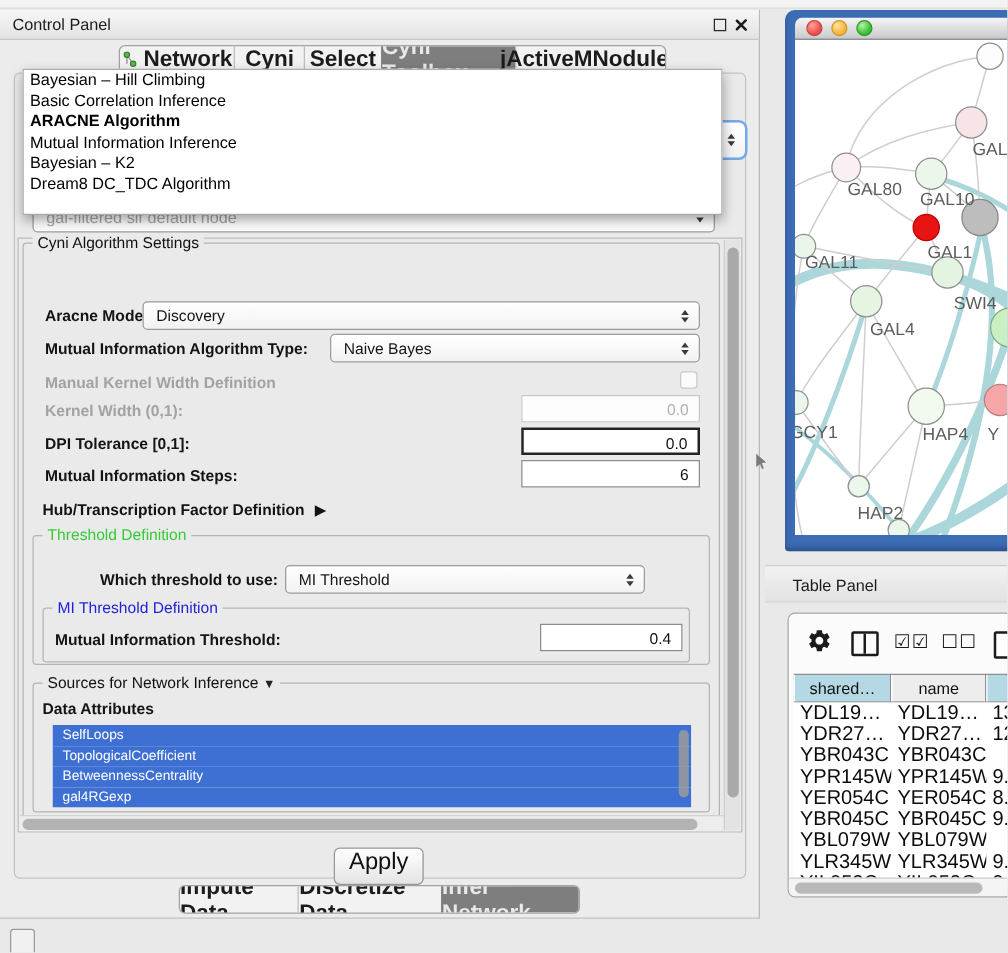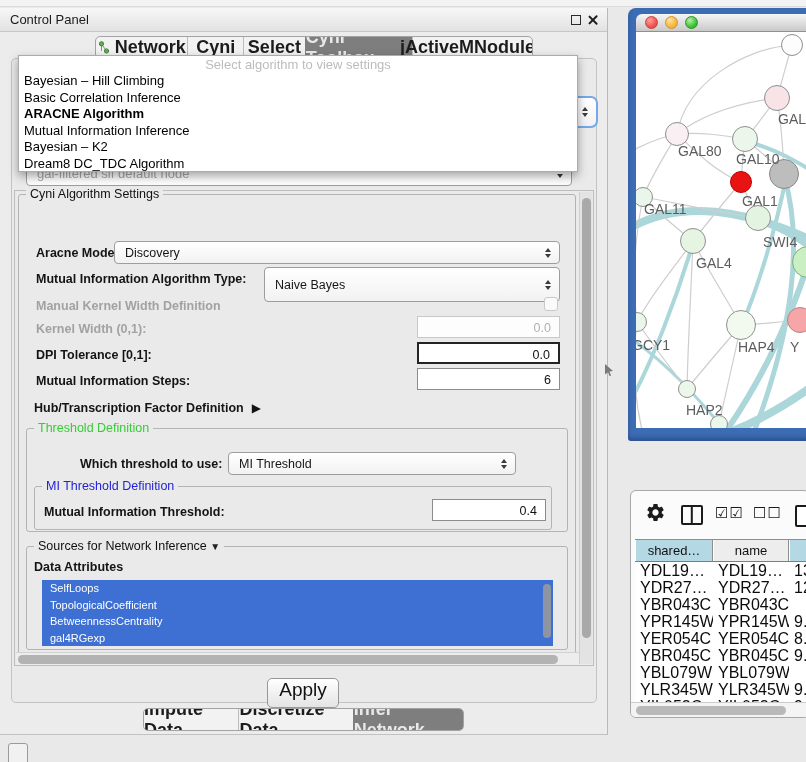--- a/index.html
+++ b/index.html
@@ -154,21 +154,20 @@
     </div>
     <div class="combo frag-b">
       <span class="ct dim">gal-filtered sif default node</span>
       <span class="arr">
           <i class="up"></i>
           <i class="dn"></i>
         </span>
     </div>
 
     <div class="dd">
-      <div class="dd-ph">Select algorithm to view settings</div>
       <div id="dd-items">
           <div class="dd-item">Bayesian – Hill Climbing</div>
           <div class="dd-item">Basic Correlation Inference</div>
           <div class="dd-item bold">ARACNE Algorithm</div>
           <div class="dd-item">Mutual Information Inference</div>
           <div class="dd-item">Bayesian – K2</div>
           <div class="dd-item">Dream8 DC_TDC Algorithm</div>
         </div>
     </div>
 
@@ -179,21 +178,21 @@
 
     <span class="lbl" style="left:36px;top:238px">Aracne Mode:</span>
     <div class="combo" style="left:114px;top:233px;width:446px;height:23px">
       <span class="ct">Discovery</span>
       <span class="arr">
           <i class="up"></i>
           <i class="dn"></i>
         </span>
     </div>
     <span class="lbl" style="left:36px;top:264px">Mutual Information Algorithm Type:</span>
-    <div class="combo" style="left:264px;top:259px;width:296px;height:35px">
+    <div class="combo" style="left:264px;top:259px;width:296px;height:23px">
       <span class="ct">Naive Bayes</span>
       <span class="arr">
           <i class="up"></i>
           <i class="dn"></i>
         </span>
     </div>
     <span class="lbl dim" style="left:36px;top:291px">Manual Kernel Width Definition</span>
     <span class="chk" style="left:544px;top:289px"></span>
     <span class="lbl dim" style="left:36px;top:314px">Kernel Width (0,1):</span>
     <div class="fld disabled" style="left:417px;top:308px;width:143px">0.0</div>
@@ -334,20 +333,23 @@
           <div class="nlabel" style="left: 8px; top: 169px;">GAL11</div>
           <div class="nlabel" style="left: 60px; top: 223px;">GAL4</div>
           <div class="nlabel" style="left: -4px; top: 305px;">GCY1</div>
           <div class="nlabel" style="left: 102px; top: 307px;">HAP4</div>
           <div class="nlabel" style="left: 154px; top: 307px;">Y</div>
           <div class="nlabel" style="left: 50px; top: 370px;">HAP2</div>
         </div>
     </div>
   </div>
 
+  <div class="tp-strip">
+    <span class="t">Table Panel</span>
+  </div>
   <div class="tbl-win">
     <span class="tb-icon" style="left:14px;top:11px">
       <svg width="21" height="21" viewBox="0 0 24 24">
           <path fill="#1b1b1b" d="M19.14 12.94c.04-.3.06-.61.06-.94 0-.32-.02-.64-.07-.94l2.03-1.58c.18-.14.23-.41.12-.61l-1.92-3.32c-.12-.22-.37-.29-.59-.22l-2.39.96c-.5-.38-1.03-.7-1.62-.94l-.36-2.54c-.04-.24-.24-.41-.48-.41h-3.84c-.24 0-.43.17-.47.41l-.36 2.54c-.59.24-1.13.57-1.62.94l-2.39-.96c-.22-.08-.47 0-.59.22L2.74 8.87c-.12.21-.08.47.12.61l2.03 1.58c-.05.3-.09.63-.09.94s.02.64.07.94l-2.03 1.58c-.18.14-.23.41-.12.61l1.92 3.32c.12.22.37.29.59.22l2.39-.96c.5.38 1.03.7 1.62.94l.36 2.54c.05.24.24.41.48.41h3.84c.24 0 .44-.17.47-.41l.36-2.54c.59-.24 1.13-.56 1.62-.94l2.39.96c.22.08.47 0 .59-.22l1.92-3.32c.12-.22.07-.47-.12-.61l-2.01-1.58zM12 15.6c-1.98 0-3.6-1.62-3.6-3.6s1.62-3.6 3.6-3.6 3.6 1.62 3.6 3.6-1.62 3.6-3.6 3.6z"></path>
         </svg>
     </span>
     <span class="tb-icon icon-split">
         <i></i>
       </span>
     <span class="tb-icon cbpair" style="left:84px;top:13px">☑☑</span>

